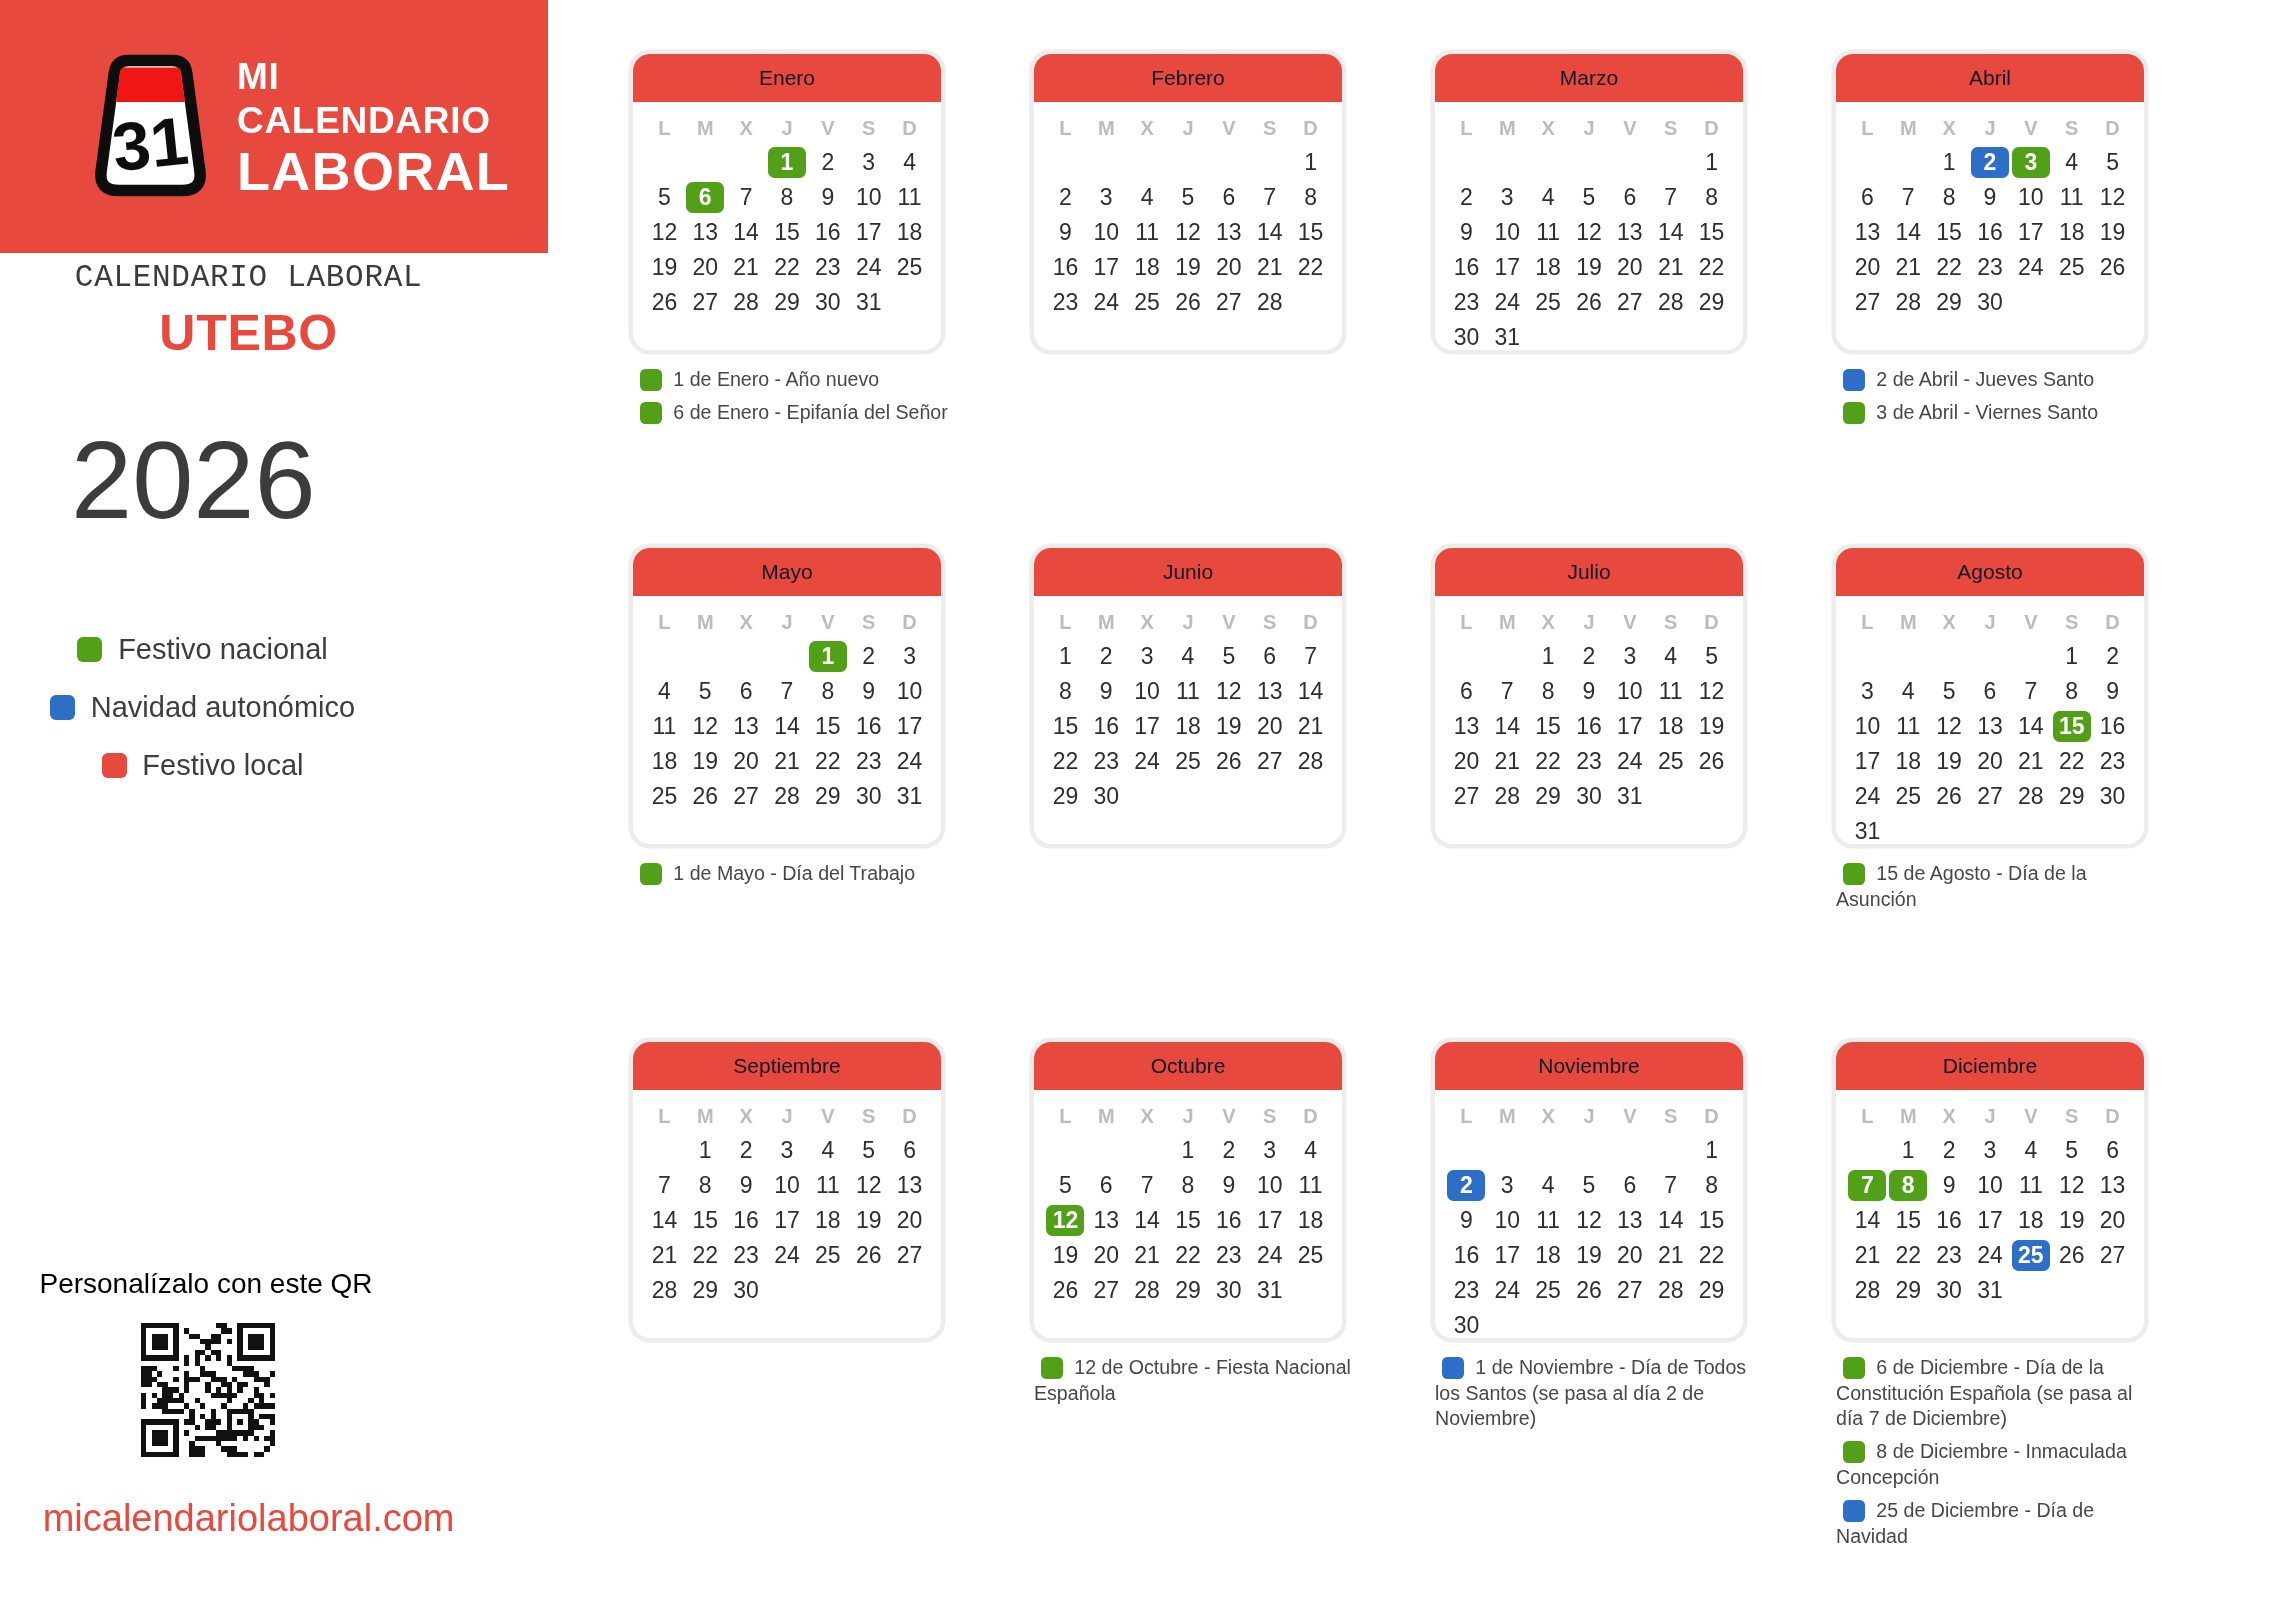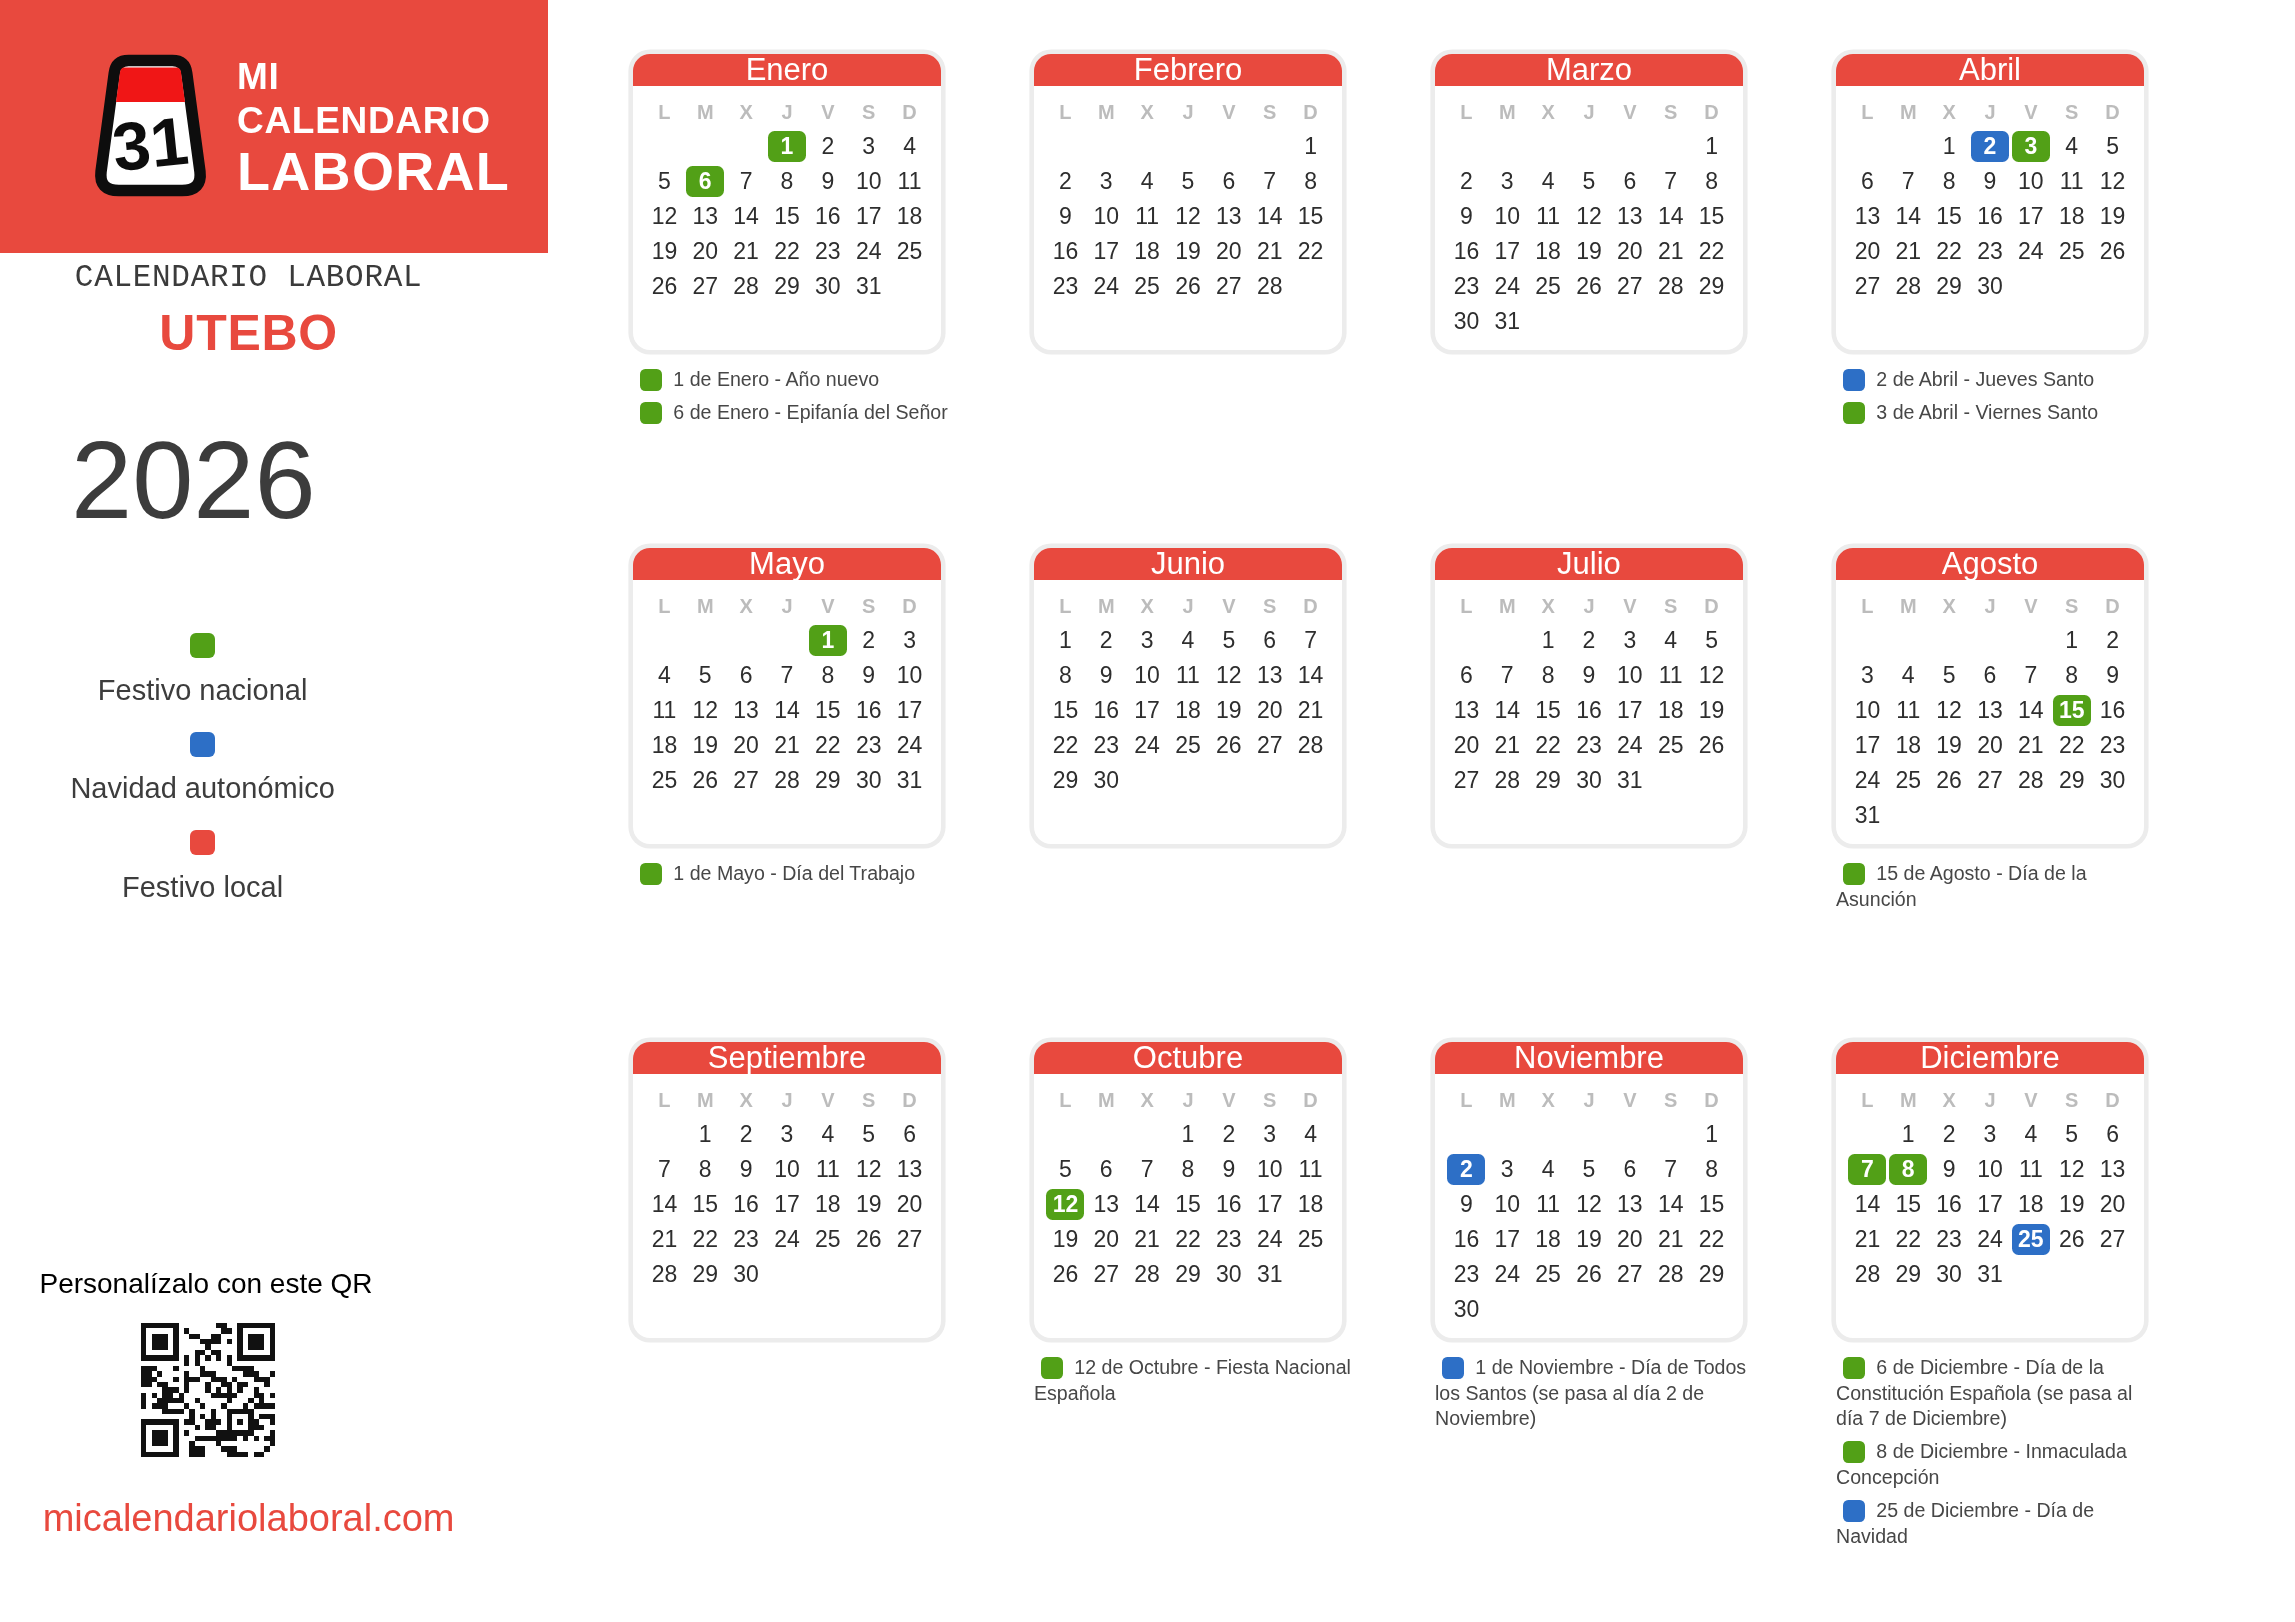--- a/index.html
+++ b/index.html
@@ -20,36 +20,36 @@
   .brand-line3{ font-size:54px; line-height:56px; font-weight:700; letter-spacing:1.3px; }
   .subtitle{ position:absolute; left:19.6px; top:260px; width:458px; text-align:center;
     font-size:31px; letter-spacing:0.7px; color:#3b3b3b;font-family:Liberation Mono, monospace; }
   .city{ position:absolute; left:19.6px; top:304px; width:458px; text-align:center;
     font-size:50px; font-weight:700; color:var(--red); letter-spacing:0.7px; }
   .year{ position:absolute; left:71px; top:419px; font-size:110px; line-height:1.1;
     color:#3c3c3c; font-weight:400; }
   .legend{ position:absolute; left:19.6px; top:633px; width:366px; display:flex;
     flex-direction:column; gap:25px; }
   .legend-row{ display:flex; align-items:center; justify-content:center; gap:15.7px;
-    font-size:29px; color:#3d3d3d;flex-direction:column; }
+    font-size:29px; color:#3d3d3d; }
   .sq{ display:inline-block; width:25px; height:25px; border-radius:5.9px; flex:none; }
   .sq-green{ background:var(--green); } .sq-blue{ background:var(--blue); } .sq-red{ background:var(--red); }
   .qr-caption{ position:absolute; left:39px; top:1268px; width:334px; text-align:center;
     font-size:28px; color:#000000; }
   .qr{ position:absolute; left:141px; top:1323px; width:134px; height:134px; shape-rendering:crispEdges; }
   .website{ position:absolute; left:19.6px; top:1497px; width:458px; text-align:center;
     font-size:38px; color:var(--red); }
   
   .months{ position:absolute; left:633px; top:54px; display:grid;
     grid-template-columns:repeat(4,308px); column-gap:93px; grid-auto-rows:494px; }
   .month-card{ width:308px; height:296px; background:#fff; border-radius:17px;
     box-shadow:0 0 0 4.6px #ececec; }
-  .month-header{ height:32px; background:var(--red); border-radius:17px 17px 0 0;
+  .month-header{ height:48px; background:var(--red); border-radius:17px 17px 0 0;
     display:flex; align-items:center; justify-content:center;
-    color:#ffffff; font-size:31px; }
+    color:#0f172a; font-size:21px; }
   .month-body{ padding:9.2px 11px 0 11px; }
   .weekday-row{ display:grid; grid-template-columns:repeat(7,1fr); height:34px;
     align-items:center; justify-items:center; color:#bcbcbc; font-size:20px; font-weight:700; }
   .days-grid{ display:grid; grid-template-columns:repeat(7,1fr); grid-auto-rows:35px;
     align-items:center; justify-items:center; font-size:23px; color:#2e2e2e; }
   .day{ display:flex; align-items:center; justify-content:center; width:38px; height:31px; }
   .day.hl{ border-radius:6.5px; color:#fff; font-weight:700; }
   .hl-green{ background:var(--green); } .hl-blue{ background:var(--blue); }
   .month-notes{ margin-top:17px; width:322px; font-size:19.6px; line-height:25.5px; color:#474747; }
   .note{ margin-bottom:7.9px; }

